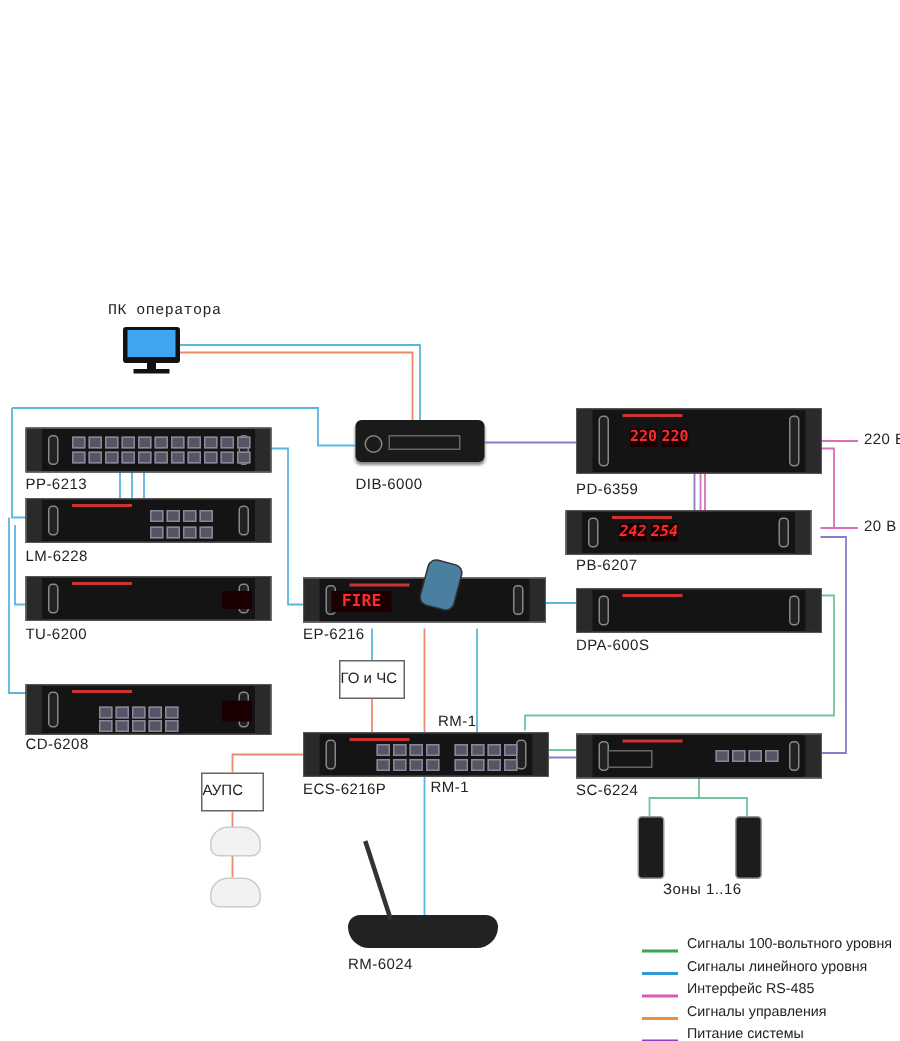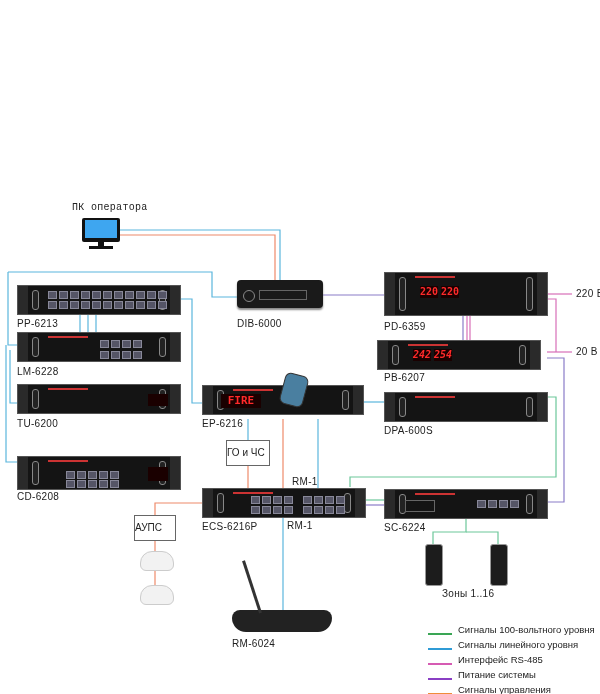--- a/index.html
+++ b/index.html
@@ -297,20 +297,20 @@
     </div>
   <div class="legend-row">
       <span class="swatch" style="background: rgb(47, 155, 214);"></span>
       <span>Сигналы линейного уровня</span>
     </div>
   <div class="legend-row">
       <span class="swatch" style="background: rgb(214, 91, 179);"></span>
       <span>Интерфейс RS-485</span>
     </div>
   <div class="legend-row">
+      <span class="swatch" style="background: rgb(240, 140, 58);"></span>
+      <span>Сигналы управления</span>
+    </div>
+  <div class="legend-row">
       <span class="swatch" style="background: rgb(138, 63, 196);"></span>
       <span>Питание системы</span>
     </div>
-  <div class="legend-row">
-      <span class="swatch" style="background: rgb(240, 140, 58);"></span>
-      <span>Сигналы управления</span>
-    </div>
 </div>
 
 </body></html>

